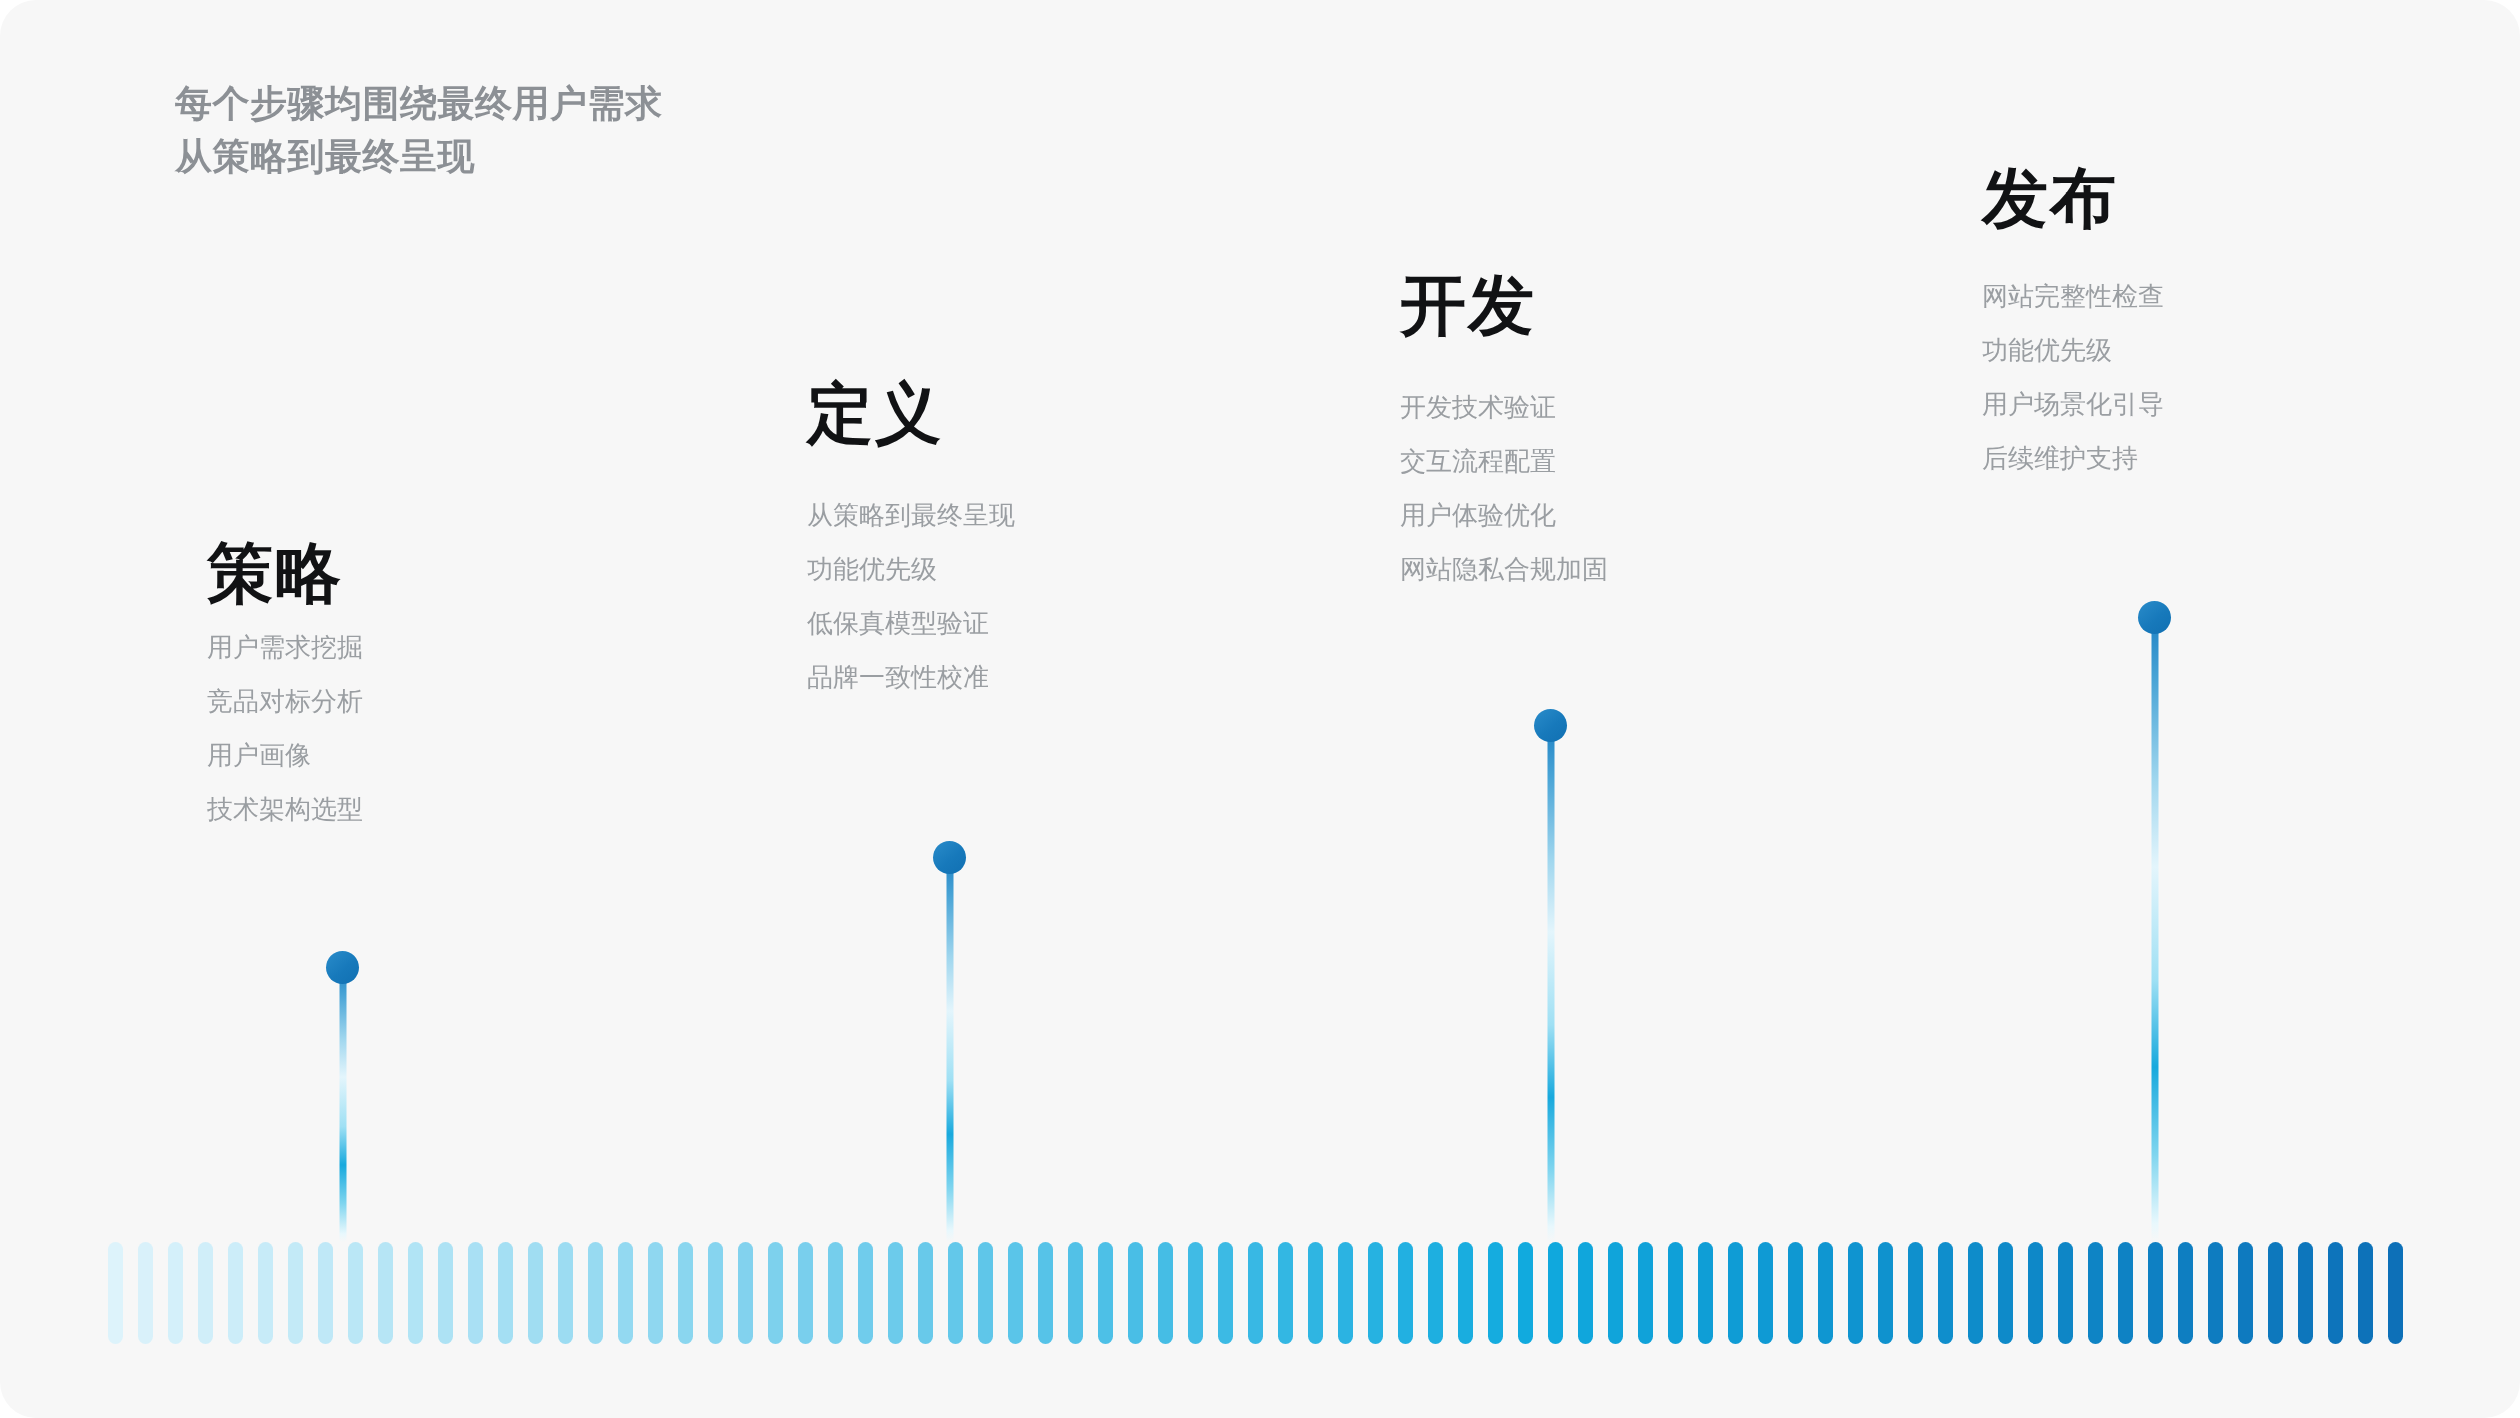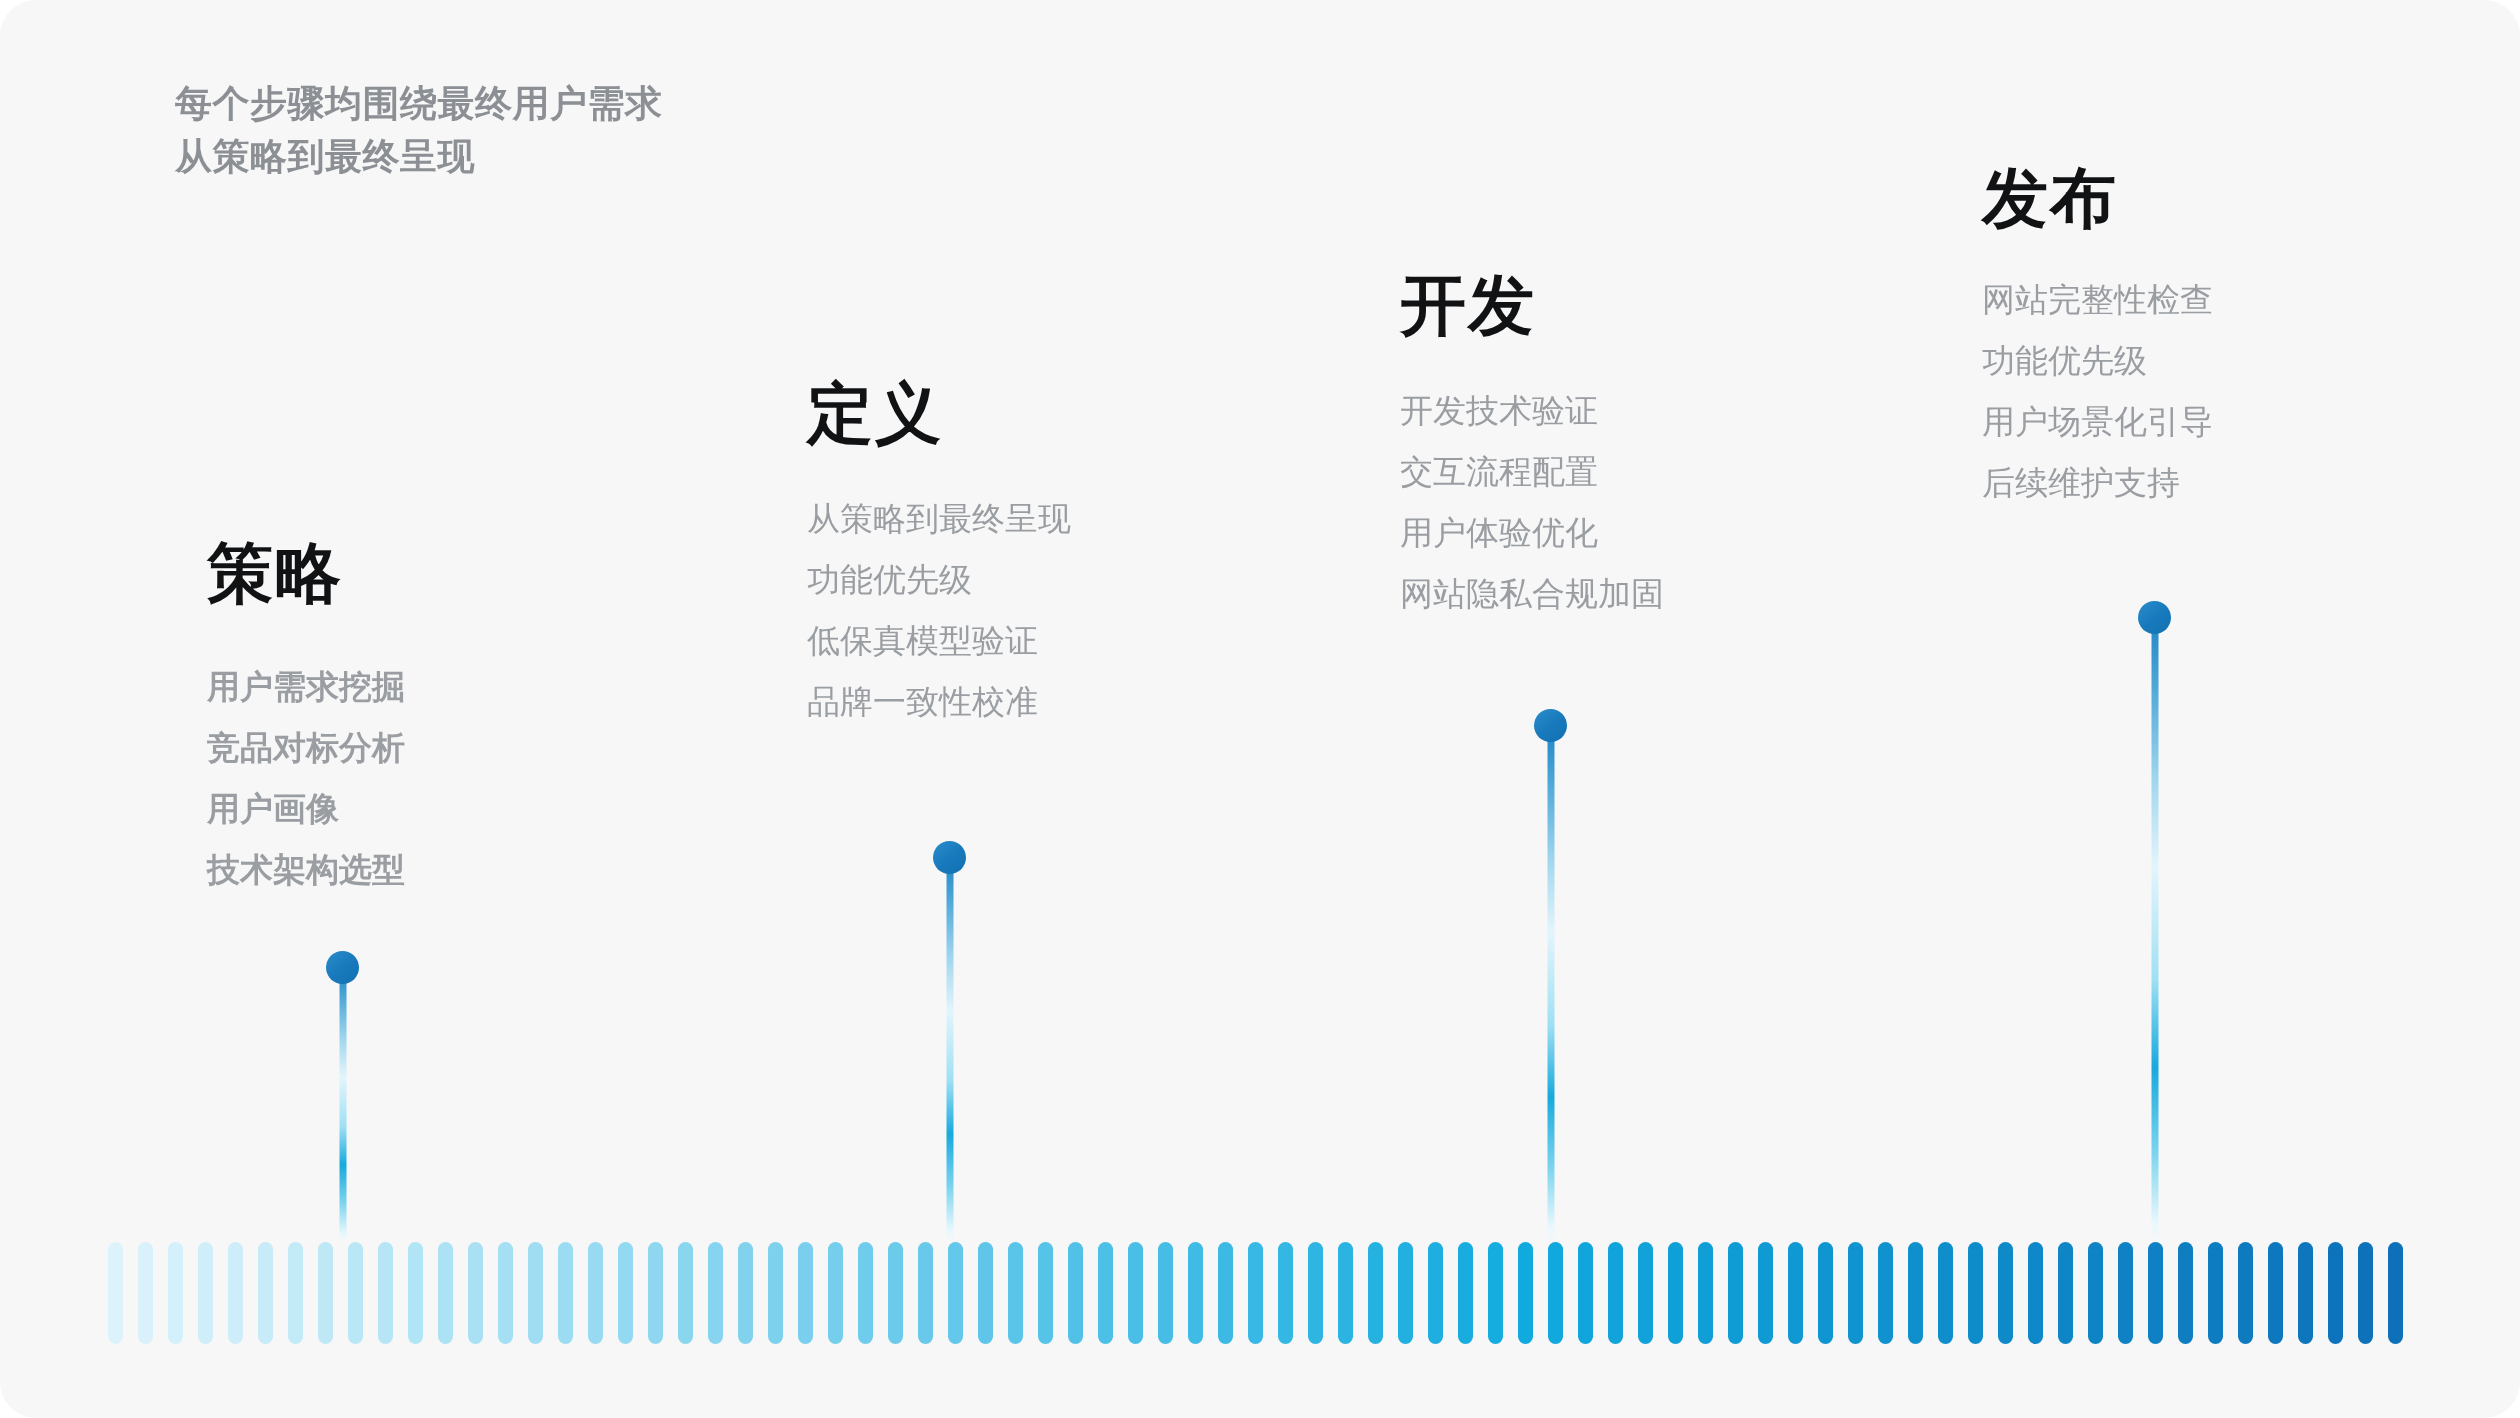--- a/index.html
+++ b/index.html
@@ -53,34 +53,34 @@
     letter-spacing: 2px;
     white-space: nowrap;
     margin: 0;
   }
   .stage-items {
     margin: 0;
     padding: 0;
     list-style: none;
   }
   .stage-item {
-    font-size: 33px;
+    font-size: 26px;
     color: #9a9ea2;
     line-height: 1;
     white-space: nowrap;
     margin-bottom: 28px;
   }
 
   
   #stage-0 { left: 207px;  top: 540px; }
   #stage-1 { left: 807px;  top: 380px; }
   #stage-2 { left: 1400px; top: 272px; }
   #stage-3 { left: 1982px; top: 165px; }
 
-  #stage-0 .stage-items { margin-top: 64px; font-weight: bold; }
+  #stage-0 .stage-items { margin-top: 28px; }
   #stage-1 .stage-items { margin-top: 56px; }
   #stage-2 .stage-items { margin-top: 56px; }
   #stage-3 .stage-items { margin-top: 52px; }
 
   
   .pin {
     position: absolute;
     width: 34px;
   }
   .pin-stem {

